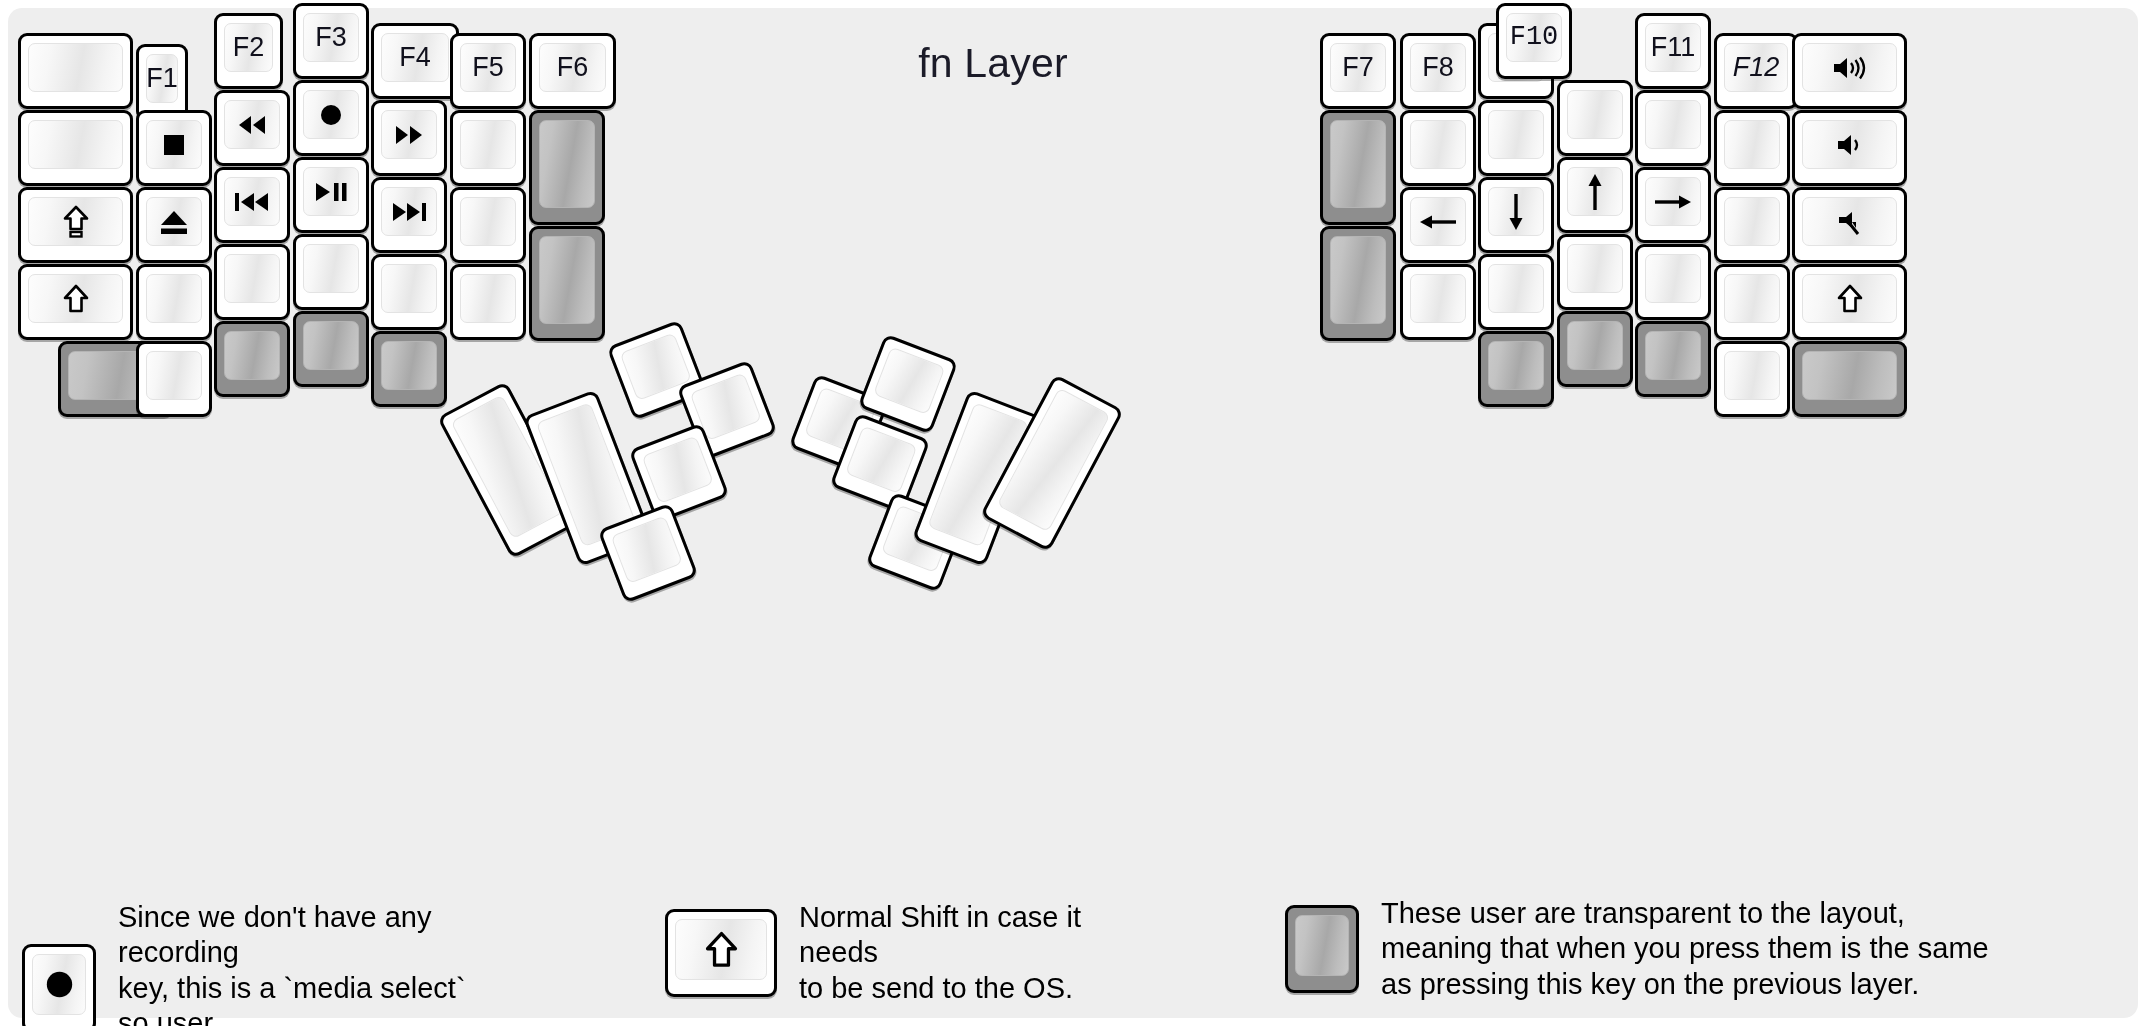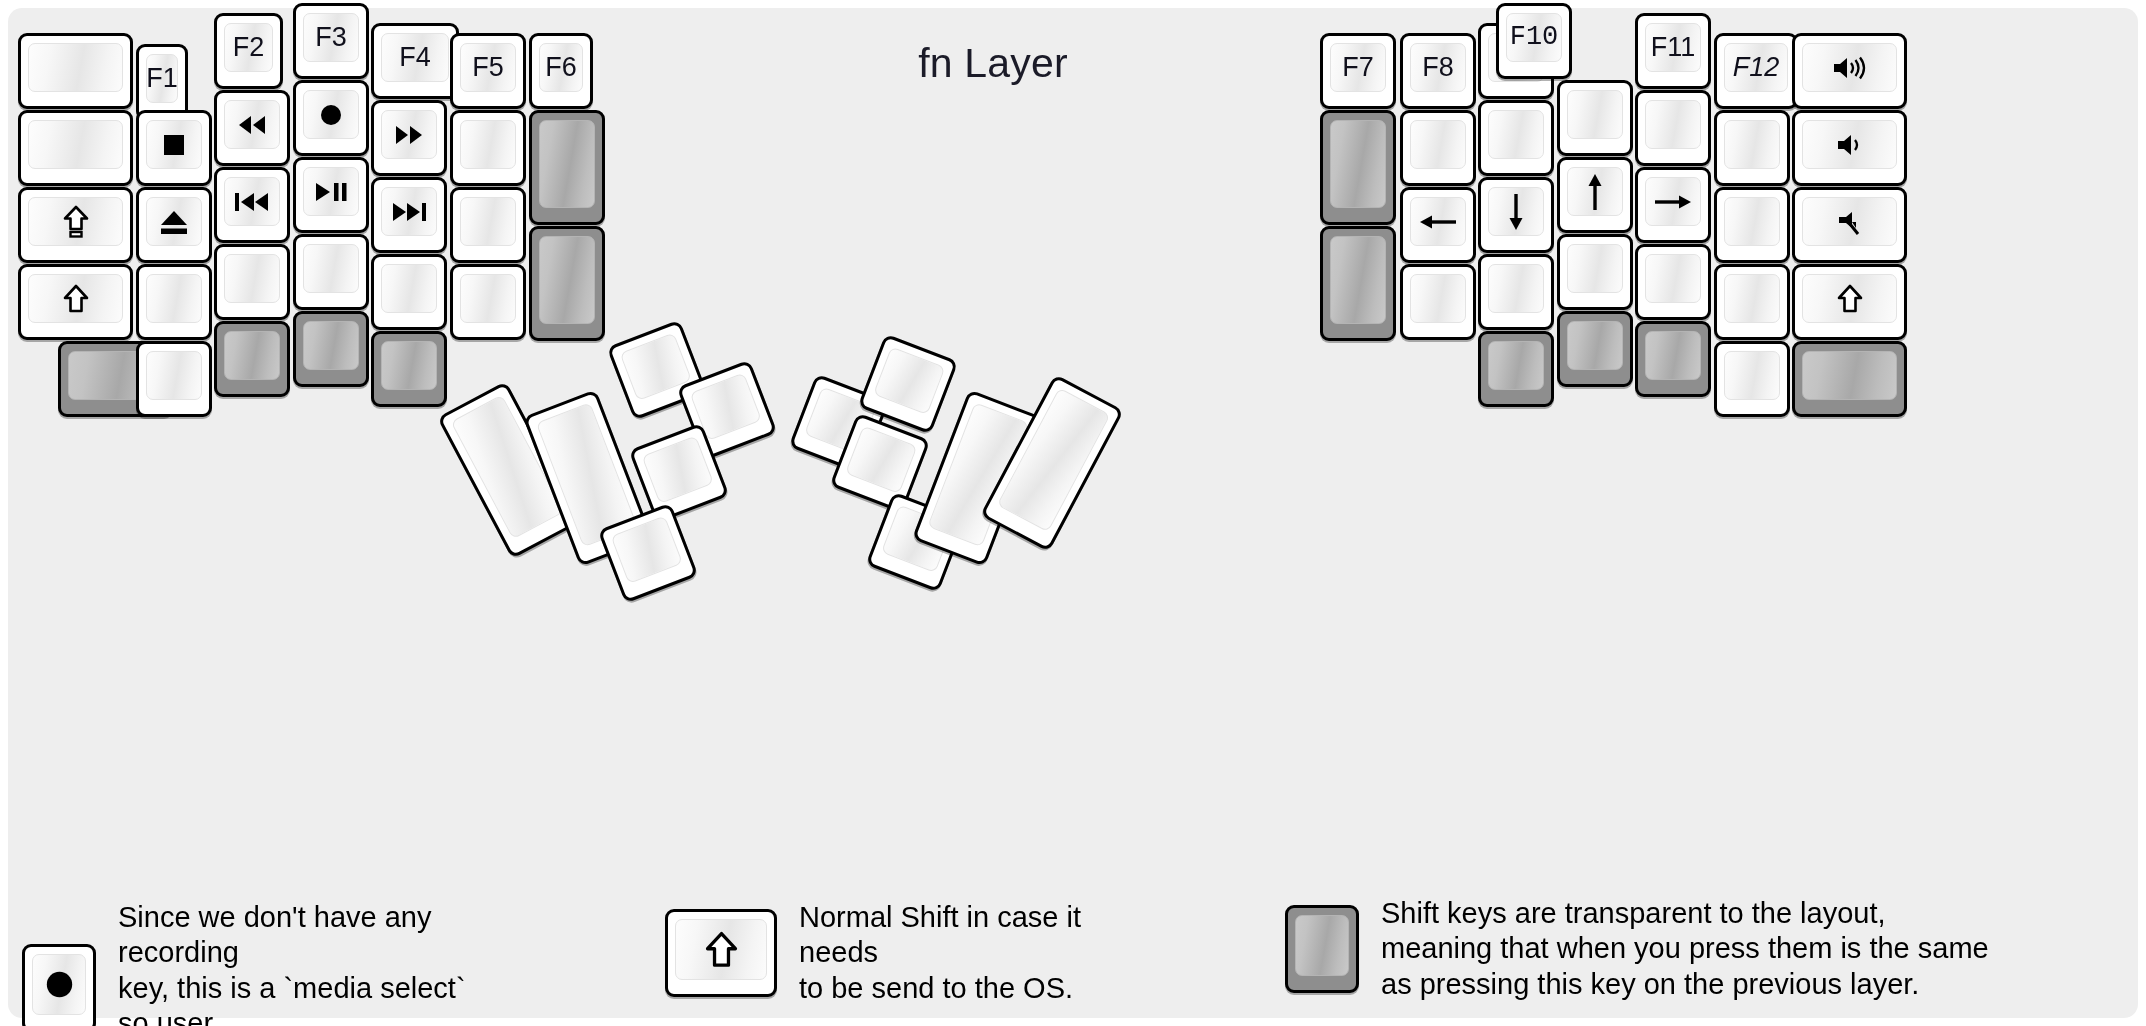--- a/index.html
+++ b/index.html
@@ -280,21 +280,21 @@
       </div>
       <div class="key" style="left:450px;top:110px;width:76px;height:76px;">
         <div class="cap"></div>
       </div>
       <div class="key" style="left:450px;top:187px;width:76px;height:76px;">
         <div class="cap"></div>
       </div>
       <div class="key" style="left:450px;top:264px;width:76px;height:76px;">
         <div class="cap"></div>
       </div>
-      <div class="key" style="left:529px;top:33px;width:64px;height:76px;">
+      <div class="key" style="left:529px;top:33px;width:87px;height:76px;">
         <div class="cap">
           <span class="lbl">F6</span>
         </div>
       </div>
       <div class="key trans" style="left:529px;top:110px;width:76px;height:115px;">
         <div class="cap"></div>
       </div>
       <div class="key trans" style="left:529px;top:226px;width:76px;height:115px;">
         <div class="cap"></div>
       </div>
@@ -536,17 +536,17 @@
       </div>
     </div>
     <div class="ltext">Normal Shift in case it needs
 to be send to the OS.</div>
   </div>
 
   <div class="legend" style="left:1285px; top:896px; width:830px;">
     <div class="lkey trans" style="width:74px;height:88px;">
       <div class="cap"></div>
     </div>
-    <div class="ltext">Shift keys are transparent to the layout,
+    <div class="ltext">These user are transparent to the layout,
 meaning that when you press them is the same
 as pressing this key on the previous layer.</div>
   </div>
 </div>
 
 </body></html>

